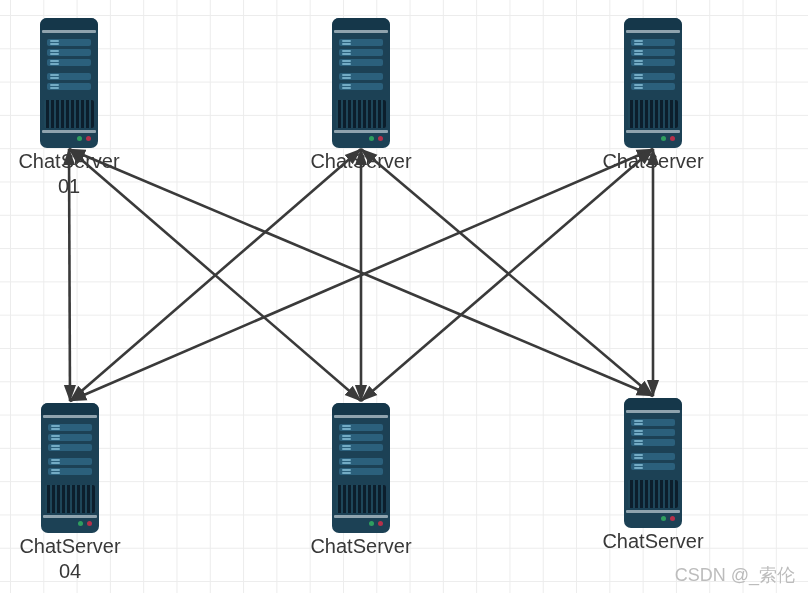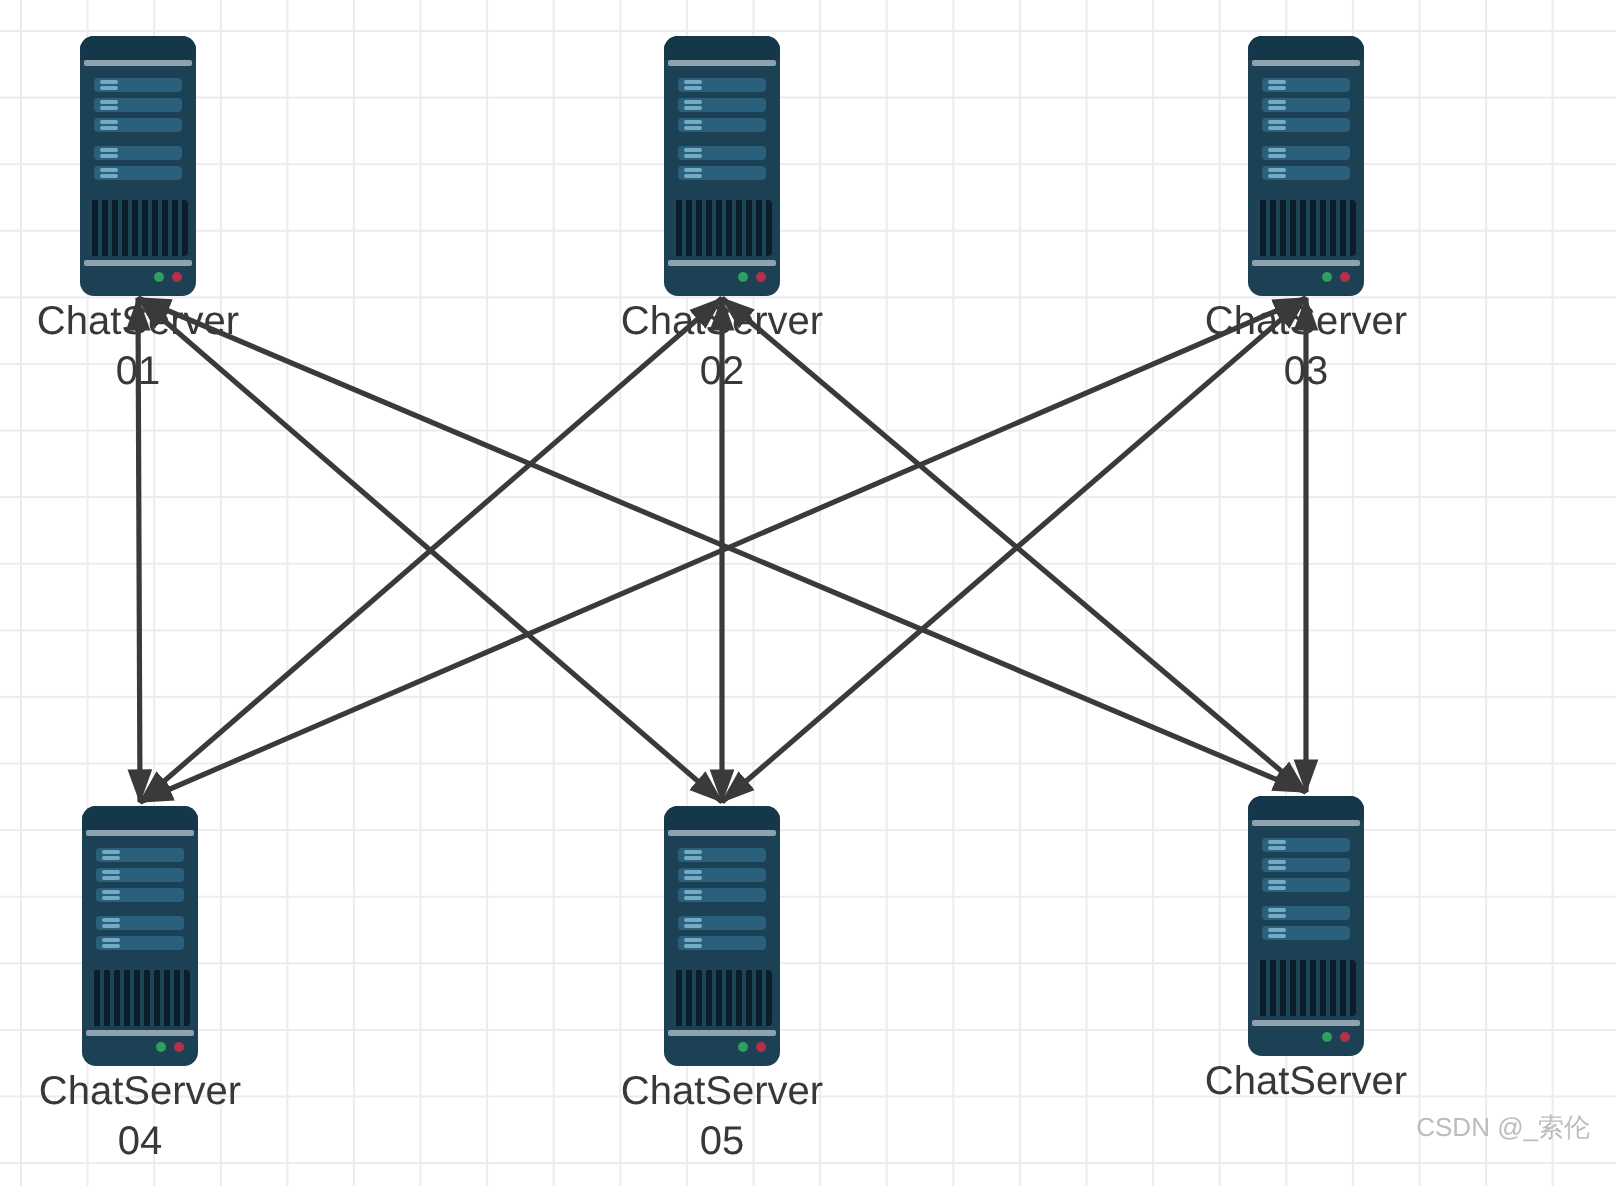--- a/index.html
+++ b/index.html
@@ -115,24 +115,24 @@
     text-align: center;
     color: #383838;
     font-size: 20px;
     line-height: 25px;
     white-space: nowrap;
   }
   
   .watermark {
     position: absolute;
     right: 13px;
-    bottom: 20px;
+    bottom: 6px;
     z-index: 4;
     color: #bcbcbc;
-    font-size: 13px;
+    font-size: 18px;
     margin-top: 48px;
   }
 </style>
 </head>
 <body>
 
 <div class="canvas">
   <svg id="edges" class="edges" width="808" height="593" viewBox="0 0 808 593">
     <defs>
       <marker id="arrowhead" viewBox="0 0 10 10" refX="9.5" refY="5" markerWidth="6.6" markerHeight="6.6" orient="auto-start-reverse">
@@ -188,21 +188,20 @@
       </div>
       <div class="grille"></div>
       <div class="sep sep-bottom"></div>
       <div class="leds">
         <span class="led led-green"></span>
         <span class="led led-red"></span>
       </div>
     </div>
     <div class="label">
       <div class="l1">ChatServer</div>
-      <div class="l2">02</div>
     </div>
   </div>
 
   <div class="node" style="left: 624px; top: 18px;">
     <div class="server">
       <div class="cap"></div>
       <div class="sep sep-top"></div>
       <div class="bars">
         <div class="bar"></div>
         <div class="bar"></div>
@@ -212,21 +211,20 @@
       </div>
       <div class="grille"></div>
       <div class="sep sep-bottom"></div>
       <div class="leds">
         <span class="led led-green"></span>
         <span class="led led-red"></span>
       </div>
     </div>
     <div class="label">
       <div class="l1">ChatServer</div>
-      <div class="l2">03</div>
     </div>
   </div>
 
   <div class="node" style="left: 41px; top: 403px;">
     <div class="server">
       <div class="cap"></div>
       <div class="sep sep-top"></div>
       <div class="bars">
         <div class="bar"></div>
         <div class="bar"></div>
@@ -260,21 +258,20 @@
       </div>
       <div class="grille"></div>
       <div class="sep sep-bottom"></div>
       <div class="leds">
         <span class="led led-green"></span>
         <span class="led led-red"></span>
       </div>
     </div>
     <div class="label">
       <div class="l1">ChatServer</div>
-      <div class="l2">05</div>
     </div>
   </div>
 
   <div class="node" style="left: 624px; top: 398px;">
     <div class="server">
       <div class="cap"></div>
       <div class="sep sep-top"></div>
       <div class="bars">
         <div class="bar"></div>
         <div class="bar"></div>

